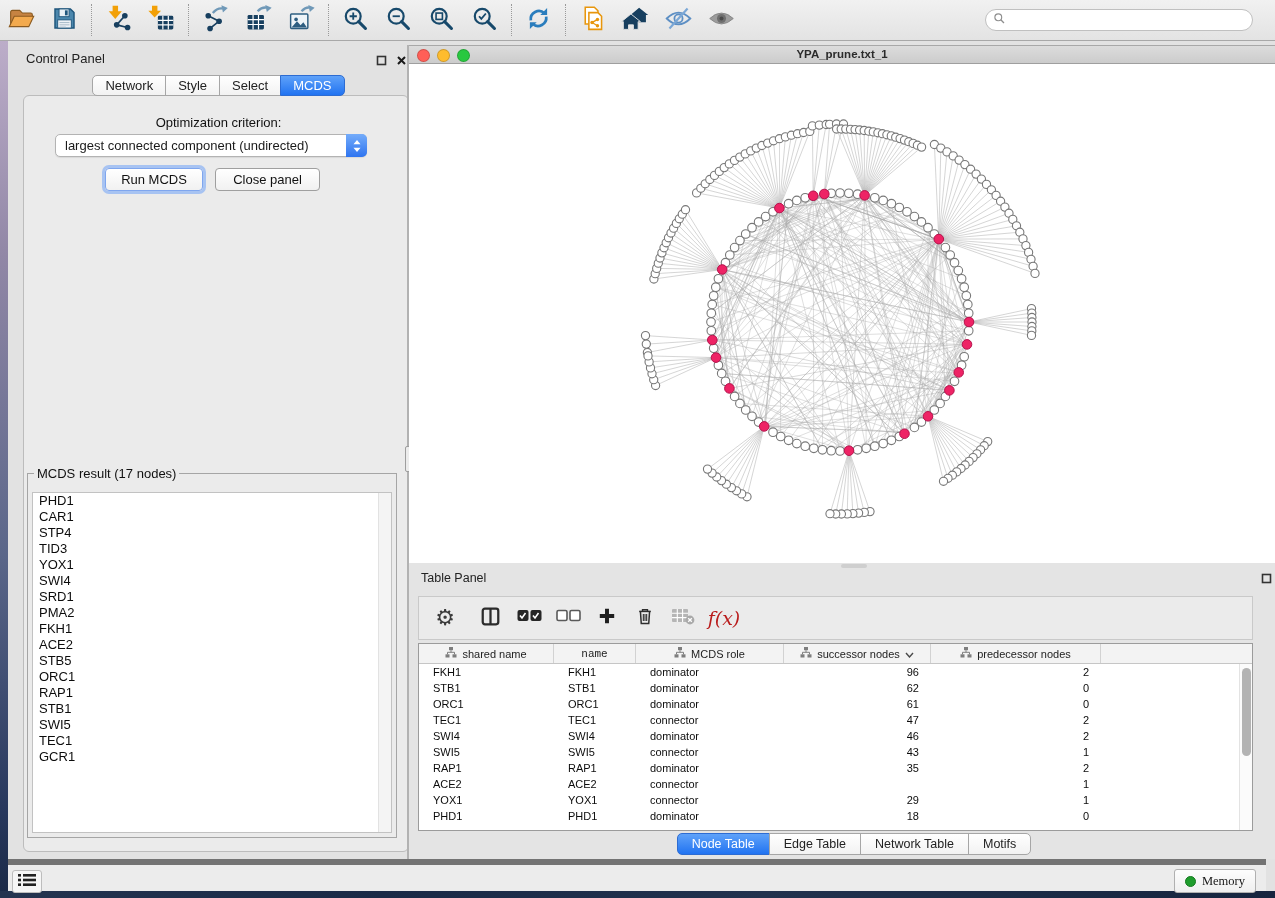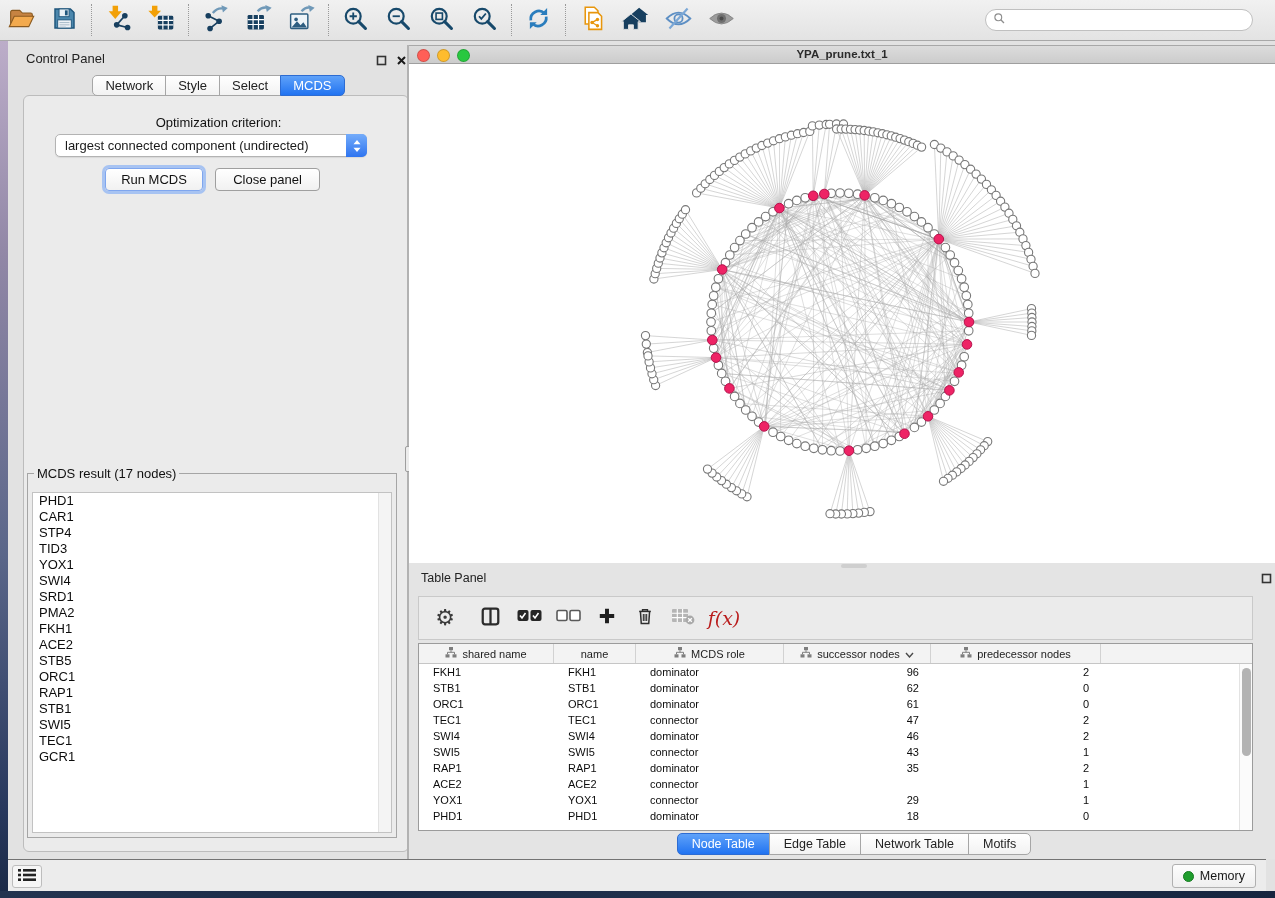--- a/index.html
+++ b/index.html
@@ -97,21 +97,21 @@
   .tr { display:flex; height:16px; }
   .td { font-size:11px; line-height:16px; color:#0c0c0c; overflow:hidden; white-space:nowrap; }
   .td.text { padding-left:14px; text-align:left; }
   .td.num { padding-right:12px; text-align:right; }
   .tbl-scroll { position:absolute; right:0; top:20px; bottom:0; width:13px; background:#fbfbfb; border-left:1px solid #e3e3e3; }
   .tbl-thumb { position:absolute; left:2px; top:4px; width:9px; height:88px; background:#b3b3b3; border-radius:5px; }
   .tp-tabs { position:absolute; left:0; top:270px; width:100%; display:flex; justify-content:center; }
   .tp-tabs .seg-btn { height:22px; font-size:12.5px; padding:2px 14px 3px 14px; }
 
   
-  .status { position:absolute; left:0; top:818px; width:1258px; height:32px; background:#ececec; border-top:1px solid #737373; }
+  .status { position:absolute; left:0; top:818px; width:1258px; height:32px; background:#ececec; border-top:6px solid #737373;font-family:Liberation Serif, serif; }
   .list-btn { position:absolute; left:4px; top:5px; width:30px; height:23px; background:#f6f6f6;
     border:1px solid #bdbdbd; border-radius:3px; display:flex; align-items:center; justify-content:center; }
   .mem-btn { position:absolute; right:10px; top:4px; height:24px; background:linear-gradient(#fdfdfd,#efefef);
     border:1px solid #b0b0b0; border-radius:3px; display:flex; align-items:center; gap:6px; padding:0 10px; }
   .mem-dot { width:11px; height:11px; border-radius:50%; background:#1f9d2d; border:1px solid #157a20; }
   .mem-label { font-size:12.5px; color:#161616; }
 </style>
 </head>
 <body>
 
@@ -1013,21 +1013,21 @@
         <div class="tbl-head" id="tbl-head">
             <div class="th" style="width: 135px;">
               <span><svg width="12" height="11" viewBox="0 0 12 11">
                   <rect x="4" y="0" width="4" height="3.2" fill="#7d7d7d"></rect>
                   <rect x="0.5" y="7.3" width="4" height="3.2" fill="#7d7d7d"></rect>
                   <rect x="7.5" y="7.3" width="4" height="3.2" fill="#7d7d7d"></rect>
                   <path d="M6 3.2 V5.3 M2.5 7.3 V5.3 H9.5 V7.3" fill="none" stroke="#7d7d7d" stroke-width="1"></path>
                 </svg></span>
               <span>shared name</span>
             </div>
-            <div class="th" style="width: 82px;">
+            <div class="th" style="width: 82px; font-family: Liberation Mono, monospace;">
               <span>name</span>
             </div>
             <div class="th" style="width: 148px;">
               <span><svg width="12" height="11" viewBox="0 0 12 11">
                   <rect x="4" y="0" width="4" height="3.2" fill="#7d7d7d"></rect>
                   <rect x="0.5" y="7.3" width="4" height="3.2" fill="#7d7d7d"></rect>
                   <rect x="7.5" y="7.3" width="4" height="3.2" fill="#7d7d7d"></rect>
                   <path d="M6 3.2 V5.3 M2.5 7.3 V5.3 H9.5 V7.3" fill="none" stroke="#7d7d7d" stroke-width="1"></path>
                 </svg></span>
               <span>MCDS role</span>

